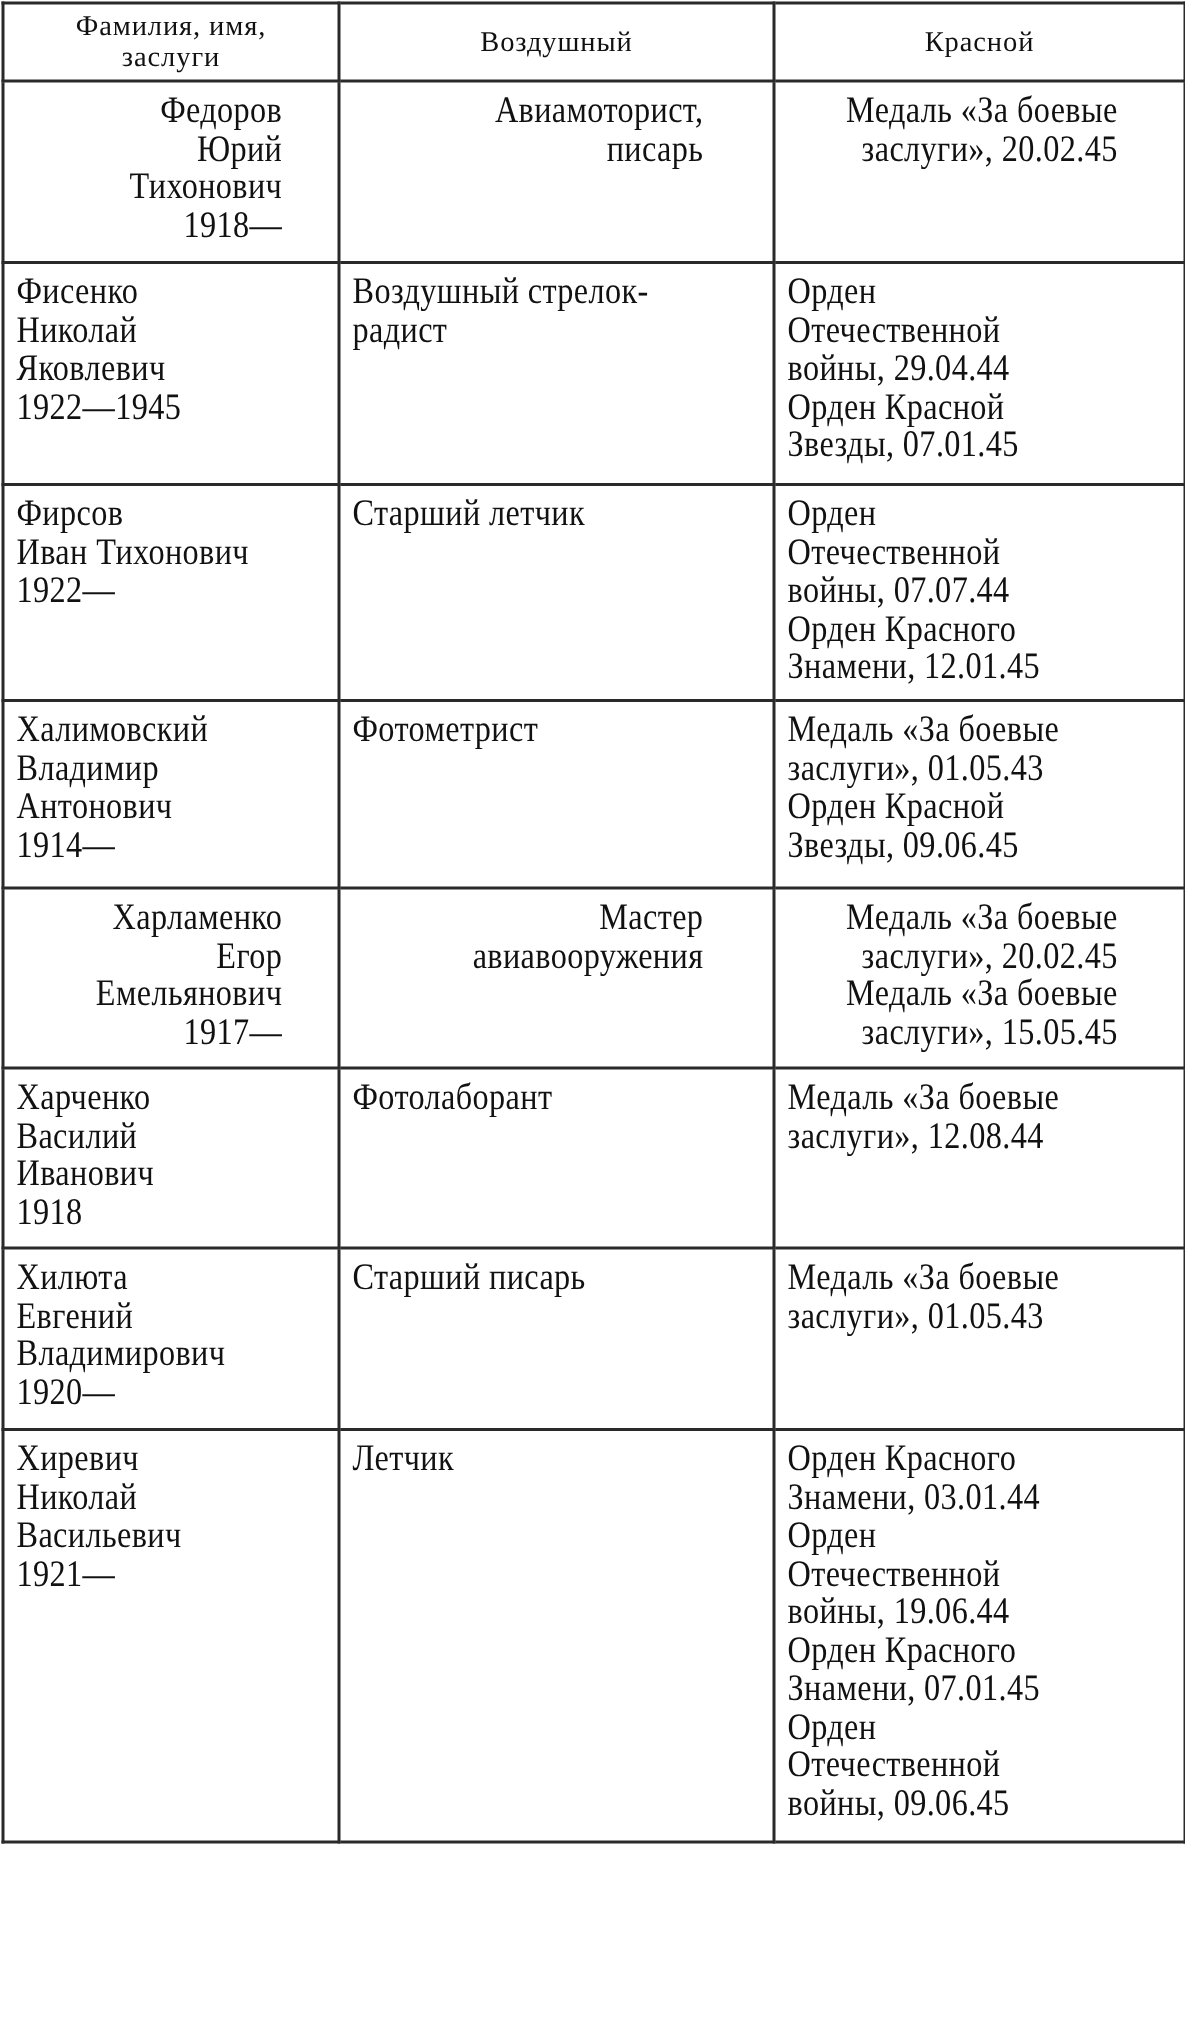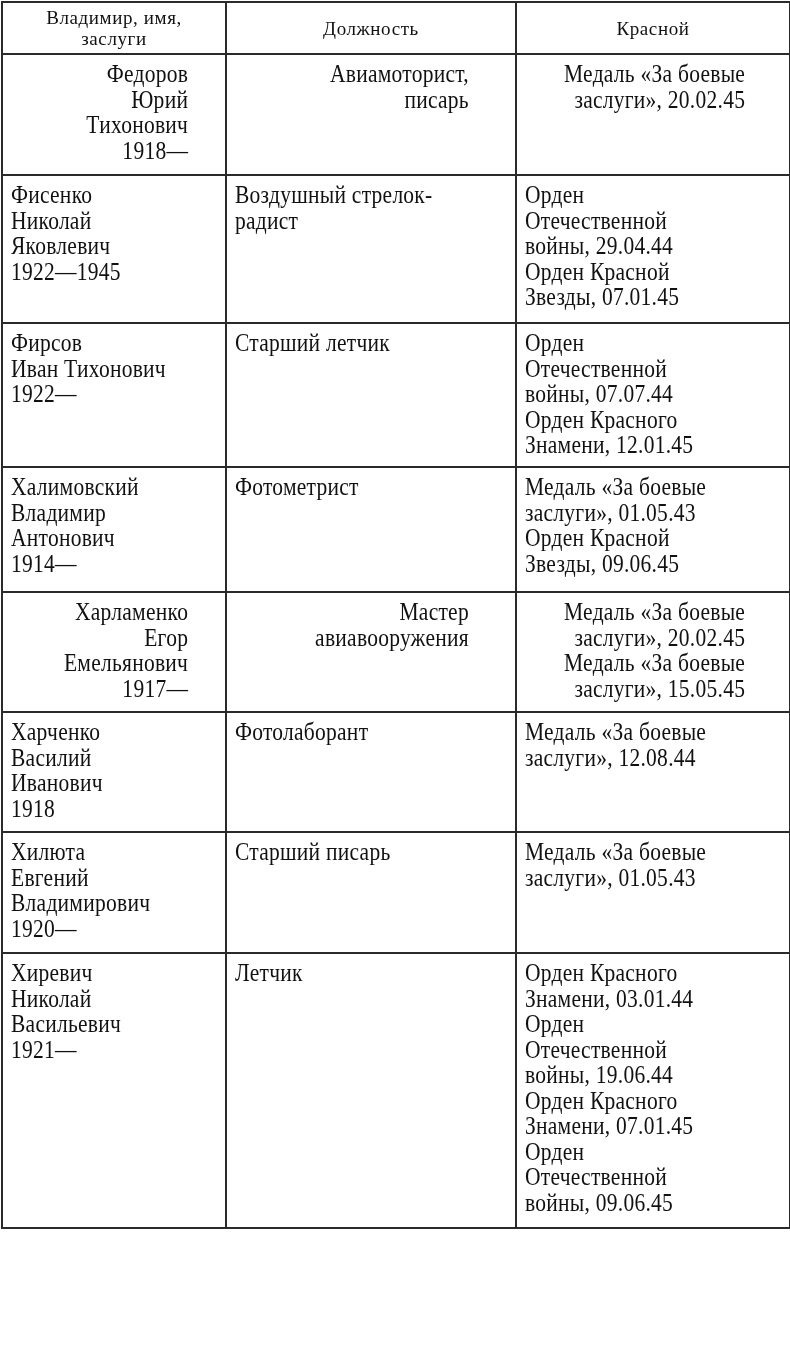--- a/index.html
+++ b/index.html
@@ -69,24 +69,24 @@
 
 <table class="awards">
   <colgroup>
     <col class="c-name">
     <col class="c-pos">
     <col class="c-award">
   </colgroup>
   <thead>
     <tr>
       <th>
-        <span class="line">Владимир, имя,</span>
+        <span class="line">Фамилия, имя,</span>
         <span class="line">заслуги</span>
       </th>
-      <th>Должность</th>
+      <th>Воздушный</th>
       <th>Красной</th>
     </tr>
   </thead>
   <tbody id="table-body">
       <tr class="r1">
         <td>
           <span class="cell-inner">
             <span class="line">Федоров</span>
             <span class="line">Юрий</span>
             <span class="line">Тихонович</span>

